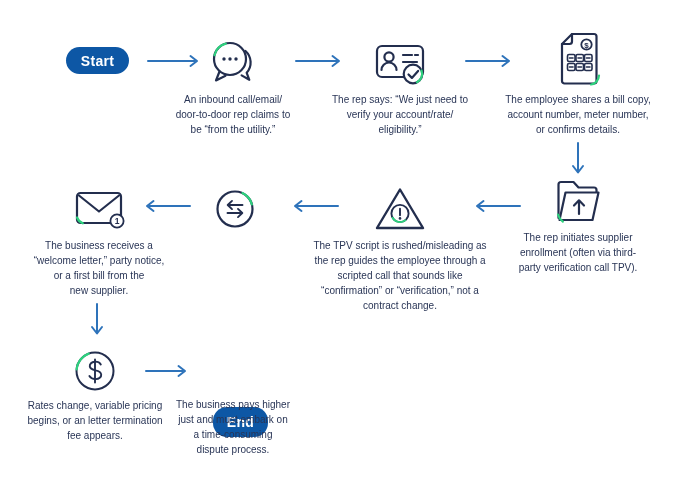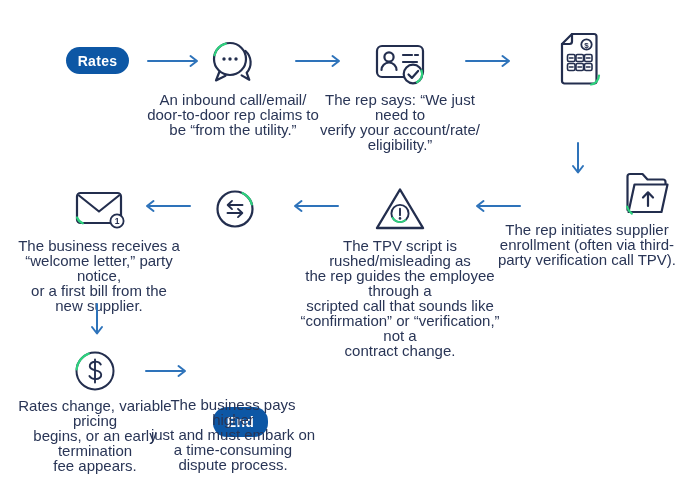--- a/index.html
+++ b/index.html
@@ -8,38 +8,38 @@
     font-family:"Liberation Sans",sans-serif;overflow:hidden;
   }
   .pill{
     position:absolute;display:flex;align-items:center;justify-content:center;
     background:var(--pill-blue,#0d57a5);color:#fff;border-radius:14px;
     font-size:14px;font-weight:700;letter-spacing:.3px;
   }
   .node{position:absolute;display:flex;flex-direction:column;align-items:center;}
   .icon-box{display:flex;align-items:flex-end;justify-content:center;}
   .label{
-    font-size:15px;line-height:15px;color:var(--text-navy,#293556);
+    font-size:10px;line-height:15px;color:var(--text-navy,#293556);
     text-align:center;white-space:pre-line;margin-top:4px;letter-spacing:0;
   }
   .arrow{position:absolute;}
   .arrow path, .arrow line{stroke:var(--arrow-blue,#2e73ba);stroke-width:2;fill:none;stroke-linecap:round;stroke-linejoin:round;}
   .ic{stroke:var(--ink-navy,#232e4e);fill:none;stroke-width:2.2;stroke-linecap:round;stroke-linejoin:round;}
   .ic-thick{stroke-width:2.4;}
   .acc{stroke:var(--accent-green,#2ed17e);fill:none;stroke-width:2.2;stroke-linecap:round;}
   .dotfill{fill:var(--ink-navy,#232e4e);stroke:none;}
   .whitefill{fill:#fff;}
   .svgtxt{fill:var(--ink-navy,#232e4e);stroke:none;font-family:"Liberation Sans",sans-serif;font-weight:bold;}
 </style>
 </head>
 <body>
 
 <div class="canvas">
 
-  <div class="pill" style="left:66px;top:47px;width:63px;height:27px;">Rates</div>
+  <div class="pill" style="left:66px;top:47px;width:63px;height:27px;">Start</div>
 
   <svg class="arrow" style="left:146px;top:53px;" width="54" height="16" viewBox="0 0 54 16">
     <line x1="2" y1="8" x2="49" y2="8"></line>
       <path d="M44.5 3 L51 8 L44.5 13"></path>
   </svg>
   <svg class="arrow" style="left:294px;top:53px;" width="48" height="16" viewBox="0 0 48 16">
     <line x1="2" y1="8" x2="43" y2="8"></line>
       <path d="M38.5 3 L45 8 L38.5 13"></path>
   </svg>
   <svg class="arrow" style="left:464px;top:53px;" width="48" height="16" viewBox="0 0 48 16">
@@ -93,41 +93,44 @@
             <rect x="21" y="24.5" width="7.5" height="7" rx="1.5"></rect>
             <rect x="29.5" y="24.5" width="7.5" height="7" rx="1.5"></rect>
           <rect x="12.5" y="33.5" width="7.5" height="7" rx="1.5"></rect>
             <rect x="21" y="33.5" width="7.5" height="7" rx="1.5"></rect>
             <rect x="29.5" y="33.5" width="7.5" height="7" rx="1.5"></rect>
           <path d="M14.5 28 h3.5 M23 28 h3.5 M31.5 28 h3.5 M14.5 37 h3.5 M23 37 h3.5 M31.5 37 h3.5"></path>
         </g>
         <path class="acc" d="M44 45.5 a9.5 9.5 0 0 1 -8 9"></path>
       </svg>
     </div>
+    <div class="label">The employee shares a bill copy,
+account number, meter number,
+or confirms details.</div>
   </div>
 
   <svg class="arrow" style="left:570px;top:141px;" width="16" height="36" viewBox="0 0 16 36">
     <line x1="8" y1="2" x2="8" y2="30"></line>
       <path d="M3 25 L8 31.5 L13 25"></path>
   </svg>
 
   <svg class="arrow" style="left:474px;top:198px;" width="48" height="16" viewBox="0 0 48 16">
     <line x1="46" y1="8" x2="5" y2="8"></line>
       <path d="M9.5 3 L3 8 L9.5 13"></path>
   </svg>
   <svg class="arrow" style="left:292px;top:198px;" width="48" height="16" viewBox="0 0 48 16">
     <line x1="46" y1="8" x2="5" y2="8"></line>
       <path d="M9.5 3 L3 8 L9.5 13"></path>
   </svg>
   <svg class="arrow" style="left:144px;top:198px;" width="48" height="16" viewBox="0 0 48 16">
     <line x1="46" y1="8" x2="5" y2="8"></line>
       <path d="M9.5 3 L3 8 L9.5 13"></path>
   </svg>
 
-  <div class="node" style="left:480px;top:164px;width:196px;align-items:flex-end;">
+  <div class="node" style="left:480px;top:172px;width:196px;">
     <div class="icon-box" style="height:54px;">
       <svg width="58" height="52" viewBox="0 0 58 52">
         <path class="ic" d="M9.5 44 V10.5 A2.5 2.5 0 0 1 12 8 h12.5 l5 5.5 H45 a2.5 2.5 0 0 1 2.5 2.5 V20"></path>
         <path class="ic whitefill" d="M10.5 46 L16.5 18.5 H49.5 L43.5 46 Z"></path>
         <path class="acc" d="M9 40.5 a12.5 12.5 0 0 0 4.8 7"></path>
         <path class="ic" d="M30 40 V26.5 M25 31.5 L30 26.3 l5 5.2"></path>
       </svg>
     </div>
     <div class="label">The rep initiates supplier
 enrollment (often via third-
@@ -186,21 +189,21 @@
   <div class="node" style="left:10px;top:348px;width:170px;">
     <div class="icon-box" style="height:46px;">
       <svg width="56" height="46" viewBox="0 0 56 46">
         <circle class="ic" cx="28" cy="23" r="18.5" style="stroke-width:2"></circle>
         <path class="acc" d="M9.6 21.4 A18.5 18.5 0 0 1 21.7 5.6"></path>
         <path class="ic" style="stroke-width:1.9" d="M28 11.5 V34.5"></path>
         <path class="ic" style="stroke-width:1.9" d="M33.8 16.5 c-1.1-1.9-3.5-3-6.1-2.8 -3.1.2-5.3 2.3-4.9 4.8 .4 2.4 2.9 3.2 5.7 3.9 2.8.6 5.4 1.6 5.7 4.1 .3 2.6-2.2 4.5-5.5 4.6 -2.8.1-5.2-1.1-6.3-3"></path>
       </svg>
     </div>
     <div class="label">Rates change, variable pricing
-begins, or an early termination
+begins, or an letter termination
 fee appears.</div>
   </div>
 
   <svg class="arrow" style="left:144px;top:363px;" width="44" height="16" viewBox="0 0 44 16">
     <line x1="2" y1="8" x2="39" y2="8"></line>
       <path d="M34.5 3 L41 8 L34.5 13"></path>
   </svg>
 
   <div class="pill" style="left:213px;top:359px;width:55px;height:30px;margin-top:48px;">End</div>
 

